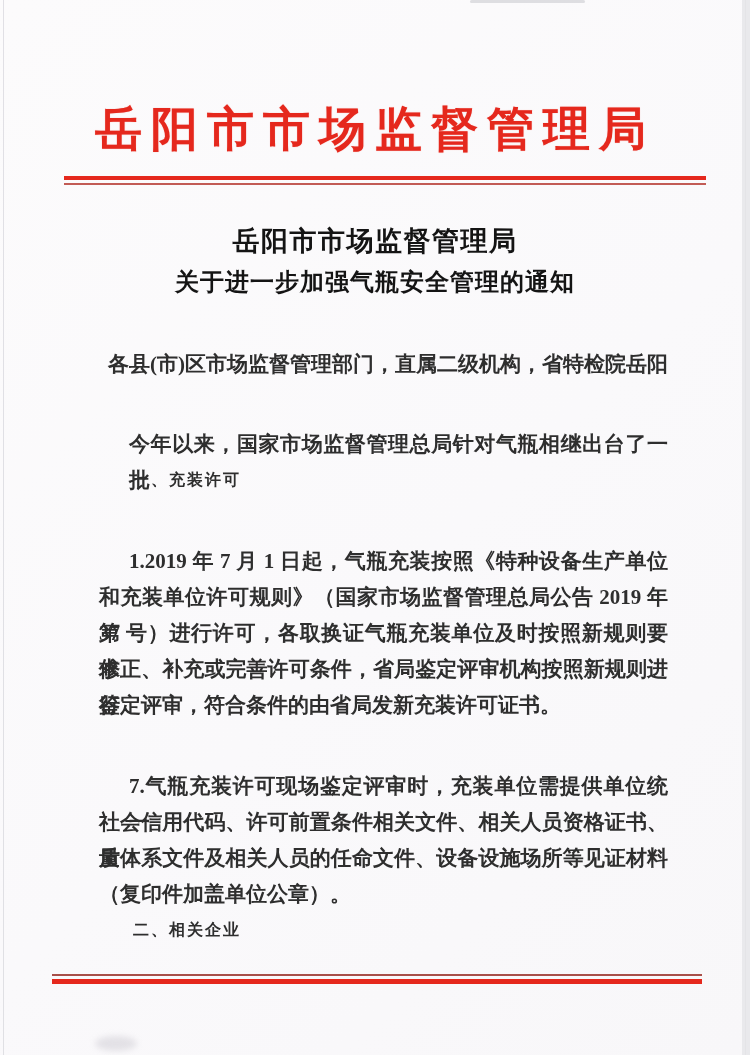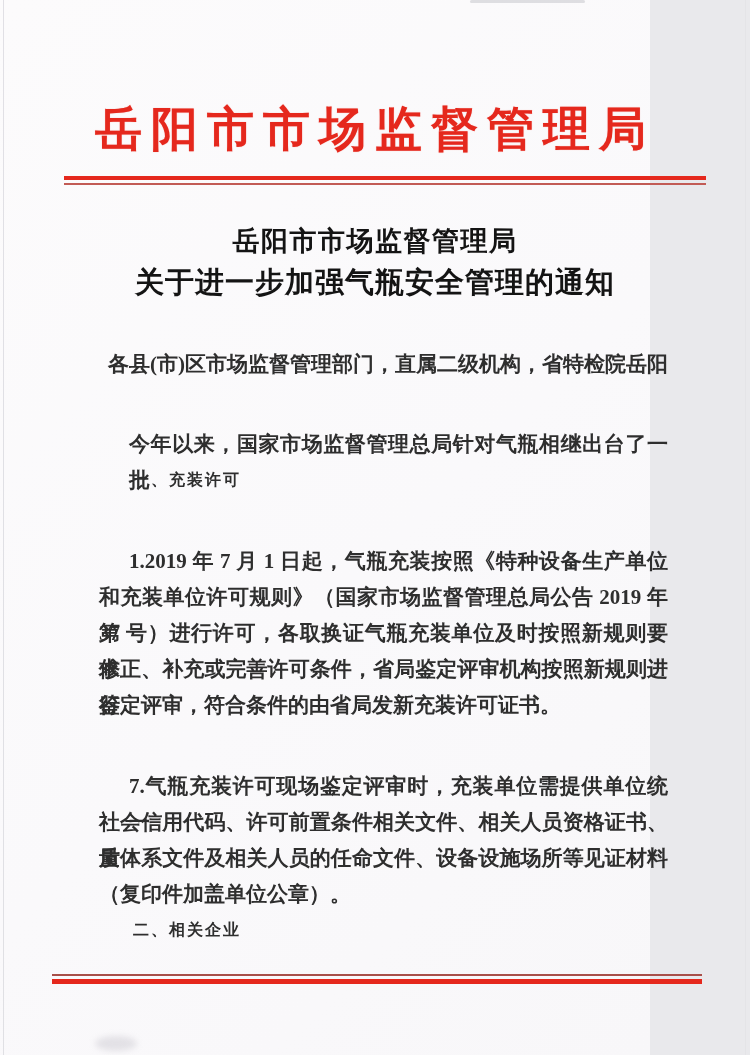--- a/index.html
+++ b/index.html
@@ -3,21 +3,21 @@
 <meta charset="utf-8">
 <style>
   html,body{margin:0;padding:0;}
   body{
     width:750px;height:1055px;
     background:#e9e9ec;
     font-family:"Liberation Serif","DejaVu Serif",serif;
     position:relative;overflow:hidden;
   }
   .paper{
-    position:absolute;left:0;top:0;width:650px;height:1055px;
+    position:absolute;left:0;top:0;width:742px;height:1055px;
     background:linear-gradient(135deg,#fcfbfc 0%,#faf9fb 55%,#f8f7f9 100%);
   }
   .scan-edge-left{
     position:absolute;left:3px;top:0;width:1px;height:1055px;
     background:#d9d9de;opacity:.8;
   }
   .scan-edge-right{
     position:absolute;left:745px;top:0;width:1px;height:1055px;
     background:#e2e2e6;opacity:.8;
   }
@@ -50,21 +50,21 @@
   }
   
   .doc-title{
     position:absolute;left:0;top:221px;width:750px;
     text-align:center;color:#141414;font-weight:bold;
   }
   .doc-title .t1{
     font-size:27px;line-height:41px;letter-spacing:1.5px;
   }
   .doc-title .t2{
-    font-size:29px;line-height:41px;letter-spacing:1px;
+    font-size:24px;line-height:41px;letter-spacing:1px;
   }
   
   .body-block{
     position:absolute;left:99px;top:346px;width:569px;
     color:#2e2e2e;
   }
   .bl{
     height:36.2px;line-height:36.2px;
     font-size:21px;
     white-space:nowrap;

